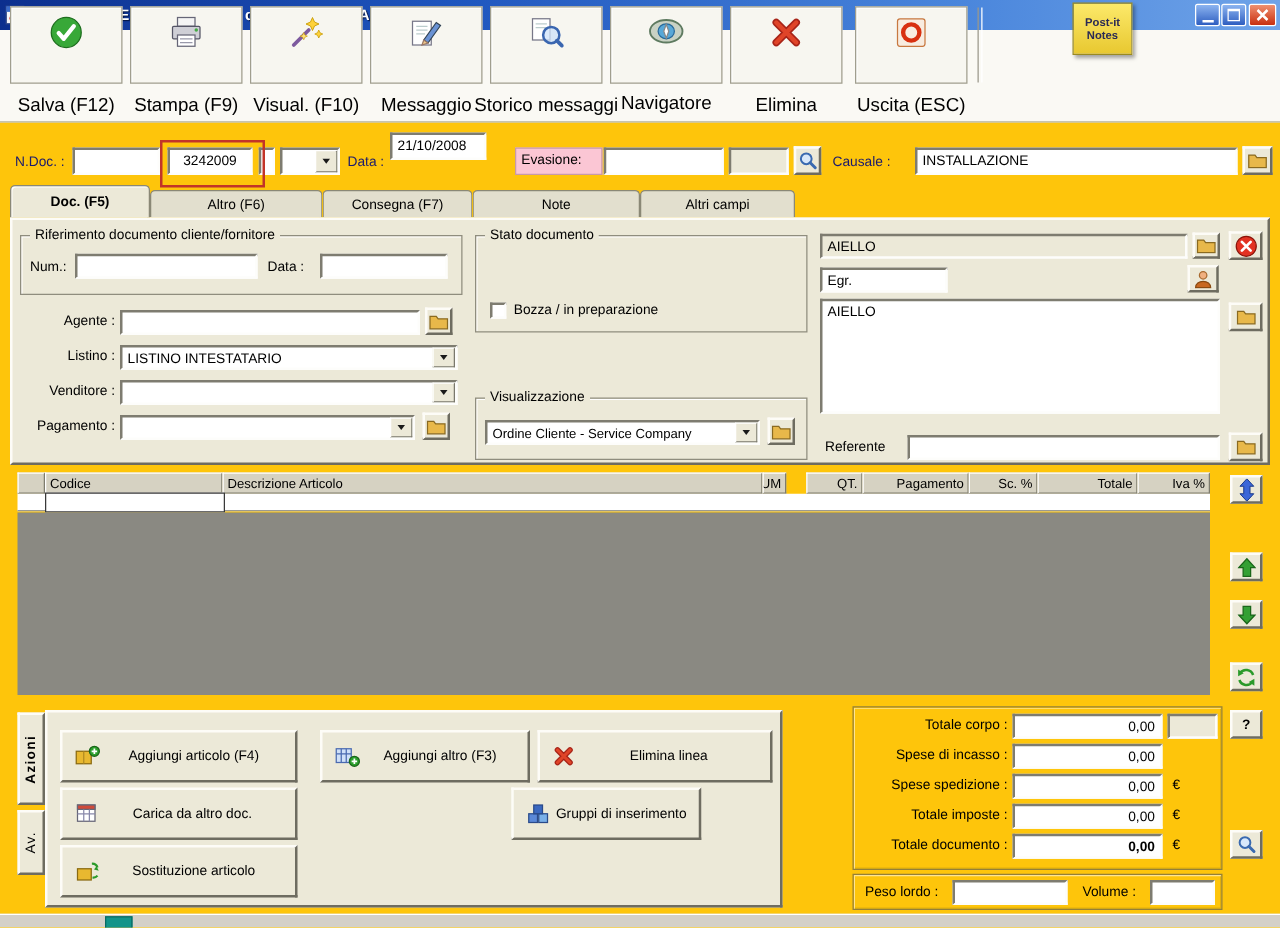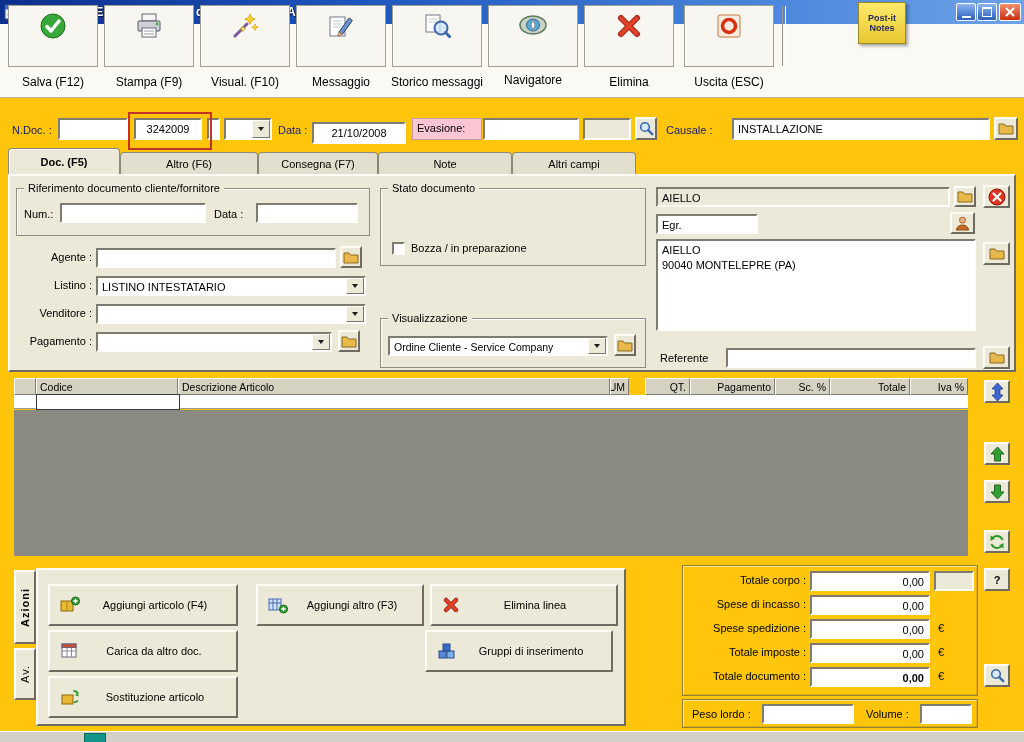--- a/index.html
+++ b/index.html
@@ -5,21 +5,21 @@
   html,body{margin:0;padding:0;}
   body{width:1024px;height:742px;overflow:hidden;font-family:"Liberation Sans",sans-serif;font-size:11px;color:#000;}
   #screen{position:relative;width:1024px;height:742px;background:#FEC50B;overflow:hidden;}
   .abs{position:absolute;}
   .titlebar{position:absolute;left:0;top:0;width:1024px;height:24px;background:linear-gradient(90deg,#0C2F8E 0%,#1E55BE 35%,#4A86DC 75%,#6FA3E8 100%);display:flex;align-items:center;padding:0 4px;color:#fff;box-sizing:border-box;}
   .titlebar .title{font-weight:bold;font-size:12px;margin-left:6px;text-shadow:1px 1px 1px #00103a;}
   .winbtn{position:absolute;top:3px;width:20px;height:18px;border:1px solid #fff;border-radius:2px;display:flex;align-items:center;justify-content:center;background:linear-gradient(#8CB4F0,#2E5EC0);box-sizing:border-box;}
   .winbtn.close{background:linear-gradient(#F09070,#C83010);}
   .toolbar{position:absolute;left:0;top:24px;width:1024px;height:74px;background:#FAF9F4;border-bottom:1px solid #b6b29a;box-sizing:border-box;}
   .tb-btn{position:absolute;top:5px;width:90px;height:62px;background:#F7F6F0;border:1px solid #a09e8e;box-shadow:inset 1px 1px 0 #fff;display:flex;flex-direction:column;align-items:center;justify-content:space-between;padding:6px 2px 5px;box-sizing:border-box;}
-  .tb-btn .tlabel{font-size:12px;white-space:nowrap;margin-top:33px;}
+  .tb-btn .tlabel{font-size:15px;white-space:nowrap;margin-top:33px;}
   .tb-sep{position:absolute;top:6px;width:2px;height:60px;border-left:1px solid #9a988a;border-right:1px solid #fff;}
   .label{position:absolute;white-space:nowrap;}
   .hdr-label{color:#1a1a6e;}
   .field{position:absolute;background:#fff;border-width:2px;border-style:solid;border-color:#7e7c70 #fdfdfb #fdfdfb #7e7c70;padding:2px 4px 0;overflow:hidden;white-space:nowrap;box-sizing:border-box;line-height:15px;}
   .field.gray{background:#ECE9D8;}
   .field.num{text-align:right;}
   .combo{position:absolute;background:#fff;border-width:2px;border-style:solid;border-color:#7e7c70 #fdfdfb #fdfdfb #7e7c70;padding:2px 18px 0 4px;overflow:hidden;white-space:nowrap;box-sizing:border-box;line-height:15px;}
   .combo .cbtn{position:absolute;right:0;top:0;bottom:0;width:16px;background:#ECE9D8;border:1px solid;border-color:#fff #7a786c #7a786c #fff;display:flex;align-items:center;justify-content:center;}
   .tri{width:0;height:0;border-left:3.5px solid transparent;border-right:3.5px solid transparent;border-top:4.5px solid #1a1a1a;}
   .btn3d{position:absolute;background:#ECE9D8;border:2px solid;border-color:#fdfcf7 #6e6c60 #6e6c60 #fdfcf7;display:flex;align-items:center;justify-content:center;box-sizing:border-box;}
@@ -152,21 +152,21 @@
   <div class="field" style="left:58px;top:118px;width:70px;height:22px;"></div>
   <div class="field" style="left:134px;top:118px;width:68px;height:22px;text-align:center;">3242009</div>
   <div class="redbox" style="left:128px;top:112px;width:80px;height:34px;"></div>
   <div class="field" style="left:207px;top:118px;width:13px;height:22px;padding:0;"></div>
   <div class="combo" style="left:224px;top:118px;width:48px;height:22px;">
     <span class="cbtn">
         <span class="tri"></span>
       </span>
   </div>
   <div class="label hdr-label" style="left:278px;top:124px;">Data :</div>
-  <div class="field" style="left:312px;top:122px;width:94px;height:22px;text-align:center;">21/10/2008</div>
+  <div class="field" style="left:312px;top:106px;width:77px;height:22px;">21/10/2008</div>
   <div class="label" style="left:412px;top:118px;width:70px;height:22px;background:#FBC6D4;border:1px solid #C89AA8;padding:3px 0 0 4px;box-sizing:border-box;">Evasione:</div>
   <div class="field" style="left:483px;top:118px;width:96px;height:22px;"></div>
   <div class="field gray" style="left:583px;top:118px;width:48px;height:22px;"></div>
   <div class="btn3d" style="left:635px;top:117px;width:22px;height:23px;">
     <svg width="15" height="15" viewBox="0 0 15 15">
         <circle cx="6" cy="6" r="4.3" fill="#D8E8FA" stroke="#3A6AB0" stroke-width="1.6"></circle>
         <line x1="9.2" y1="9.2" x2="13.2" y2="13.2" stroke="#3A6AB0" stroke-width="2.4" stroke-linecap="round"></line>
       </svg>
   </div>
   <div class="label hdr-label" style="left:666px;top:124px;">Causale :</div>
@@ -275,21 +275,20 @@
   </div>
   <div class="field" style="left:656px;top:214px;width:102px;height:20px;">Egr.</div>
   <div class="btn3d" style="left:950px;top:212px;width:25px;height:22px;">
     <svg width="15" height="15" viewBox="0 0 15 15">
         <circle cx="7.5" cy="4.2" r="3" fill="#F0B080" stroke="#A86A30"></circle>
         <path d="M1.5 14 a6 5 0 0 1 12 0 Z" fill="#C86820" stroke="#8A4A10"></path>
       </svg>
   </div>
   <div class="field" style="left:656px;top:239px;width:320px;height:92px;white-space:normal;">
     <div>AIELLO</div>
-    <div>90040 MONTELEPRE (PA)</div>
   </div>
   <div class="btn3d" style="left:983px;top:242px;width:27px;height:23px;">
     <svg width="16" height="13" viewBox="0 0 16 13">
         <path d="M1 2 h5 l1.5 2 H15 v8 H1 Z" fill="#E8B84A" stroke="#8A6A20"></path>
       </svg>
   </div>
   <div class="label" style="left:660px;top:352px;">Referente</div>
   <div class="field" style="left:726px;top:348px;width:250px;height:20px;"></div>
   <div class="btn3d" style="left:983px;top:346px;width:27px;height:23px;">
     <svg width="16" height="13" viewBox="0 0 16 13">
@@ -373,21 +372,21 @@
   <div class="act-btn" style="left:48px;top:630px;width:190px;">
     <svg width="18" height="18" viewBox="0 0 18 18">
         <rect x="2" y="2" width="14" height="13" fill="#fff" stroke="#667"></rect>
         <rect x="2" y="2" width="14" height="3.5" fill="#D04A3A" stroke="#667"></rect>
         <line x1="7" y1="5.5" x2="7" y2="15" stroke="#88A"></line>
         <line x1="11.5" y1="5.5" x2="11.5" y2="15" stroke="#88A"></line>
         <line x1="2" y1="9" x2="16" y2="9" stroke="#88A"></line>
       </svg>
     <span class="alabel">Carica da altro doc.</span>
   </div>
-  <div class="act-btn" style="left:425px;top:630px;width:188px;">
+  <div class="act-btn" style="left:409px;top:630px;width:152px;">
     <svg width="20" height="18" viewBox="0 0 20 18">
         <rect x="2" y="9" width="7" height="7" fill="#5A88D8" stroke="#2A4A8A"></rect>
         <rect x="10" y="9" width="7" height="7" fill="#7AB0E8" stroke="#2A4A8A"></rect>
         <rect x="6" y="2" width="7" height="7" fill="#3A68C0" stroke="#2A4A8A"></rect>
       </svg>
     <span class="alabel">Gruppi di inserimento</span>
   </div>
   <div class="act-btn" style="left:48px;top:676px;width:190px;">
     <svg width="20" height="18" viewBox="0 0 20 18">
         <rect x="2" y="7" width="11" height="9" fill="#E8B830" stroke="#8A6A10"></rect>

